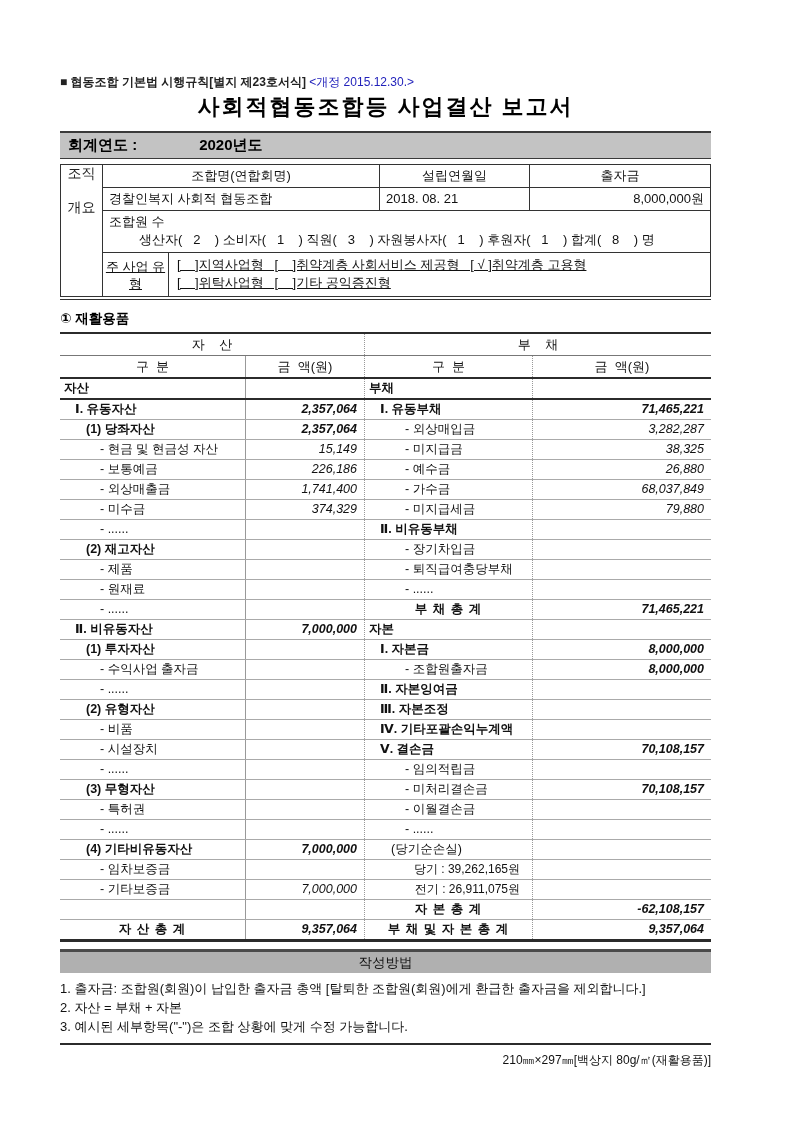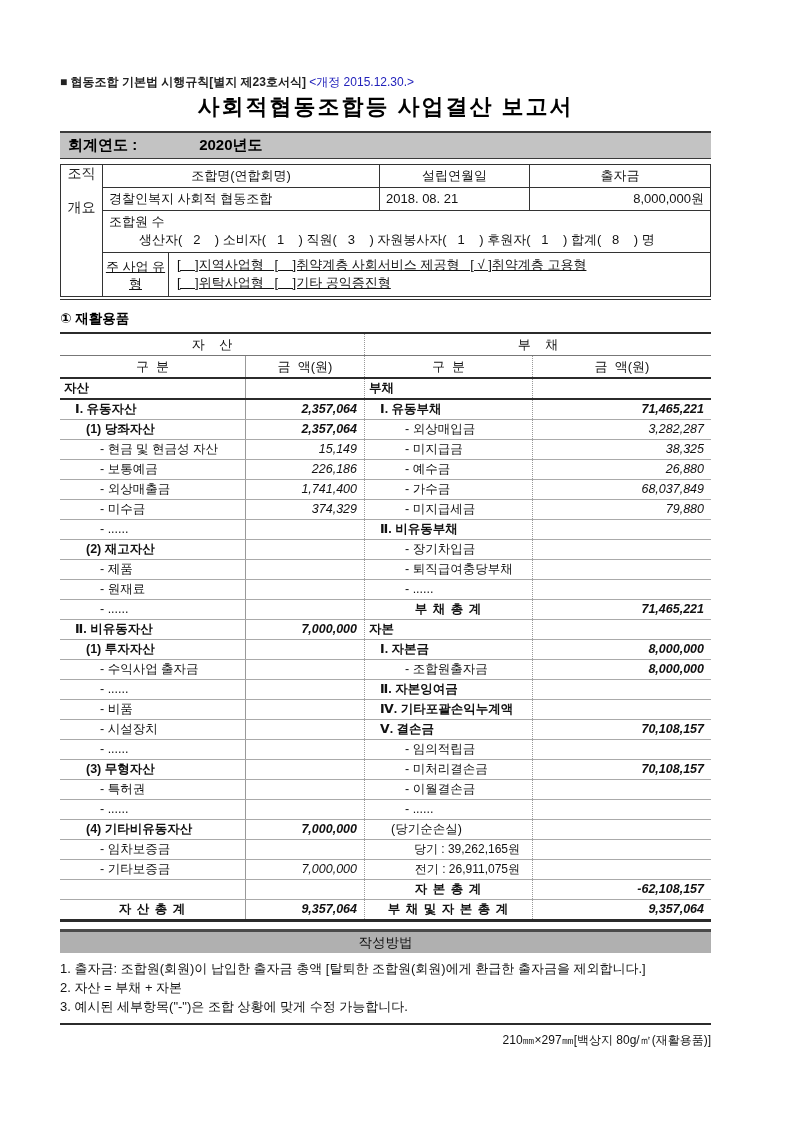--- a/index.html
+++ b/index.html
@@ -244,20 +244,26 @@
           <div class="bs-cell w2 ind3">- 조합원출자금</div>
           <div class="bs-cell w3 amt bold">8,000,000</div>
         </div>
         <div class="bs-row">
           <div class="bs-cell w0 ind3">- ......</div>
           <div class="bs-cell w1 amt"></div>
           <div class="bs-cell w2 bold ind1">Ⅱ. 자본잉여금</div>
           <div class="bs-cell w3 amt"></div>
         </div>
         <div class="bs-row">
+          <div class="bs-cell w0 bold ind2">(2) 유형자산</div>
+          <div class="bs-cell w1 amt"></div>
+          <div class="bs-cell w2 bold ind1">Ⅲ. 자본조정</div>
+          <div class="bs-cell w3 amt"></div>
+        </div>
+        <div class="bs-row">
           <div class="bs-cell w0 ind3">- 비품</div>
           <div class="bs-cell w1 amt"></div>
           <div class="bs-cell w2 bold ind1">Ⅳ. 기타포괄손익누계액</div>
           <div class="bs-cell w3 amt"></div>
         </div>
         <div class="bs-row">
           <div class="bs-cell w0 ind3">- 시설장치</div>
           <div class="bs-cell w1 amt"></div>
           <div class="bs-cell w2 bold ind1">Ⅴ. 결손금</div>
           <div class="bs-cell w3 amt bold">70,108,157</div>

